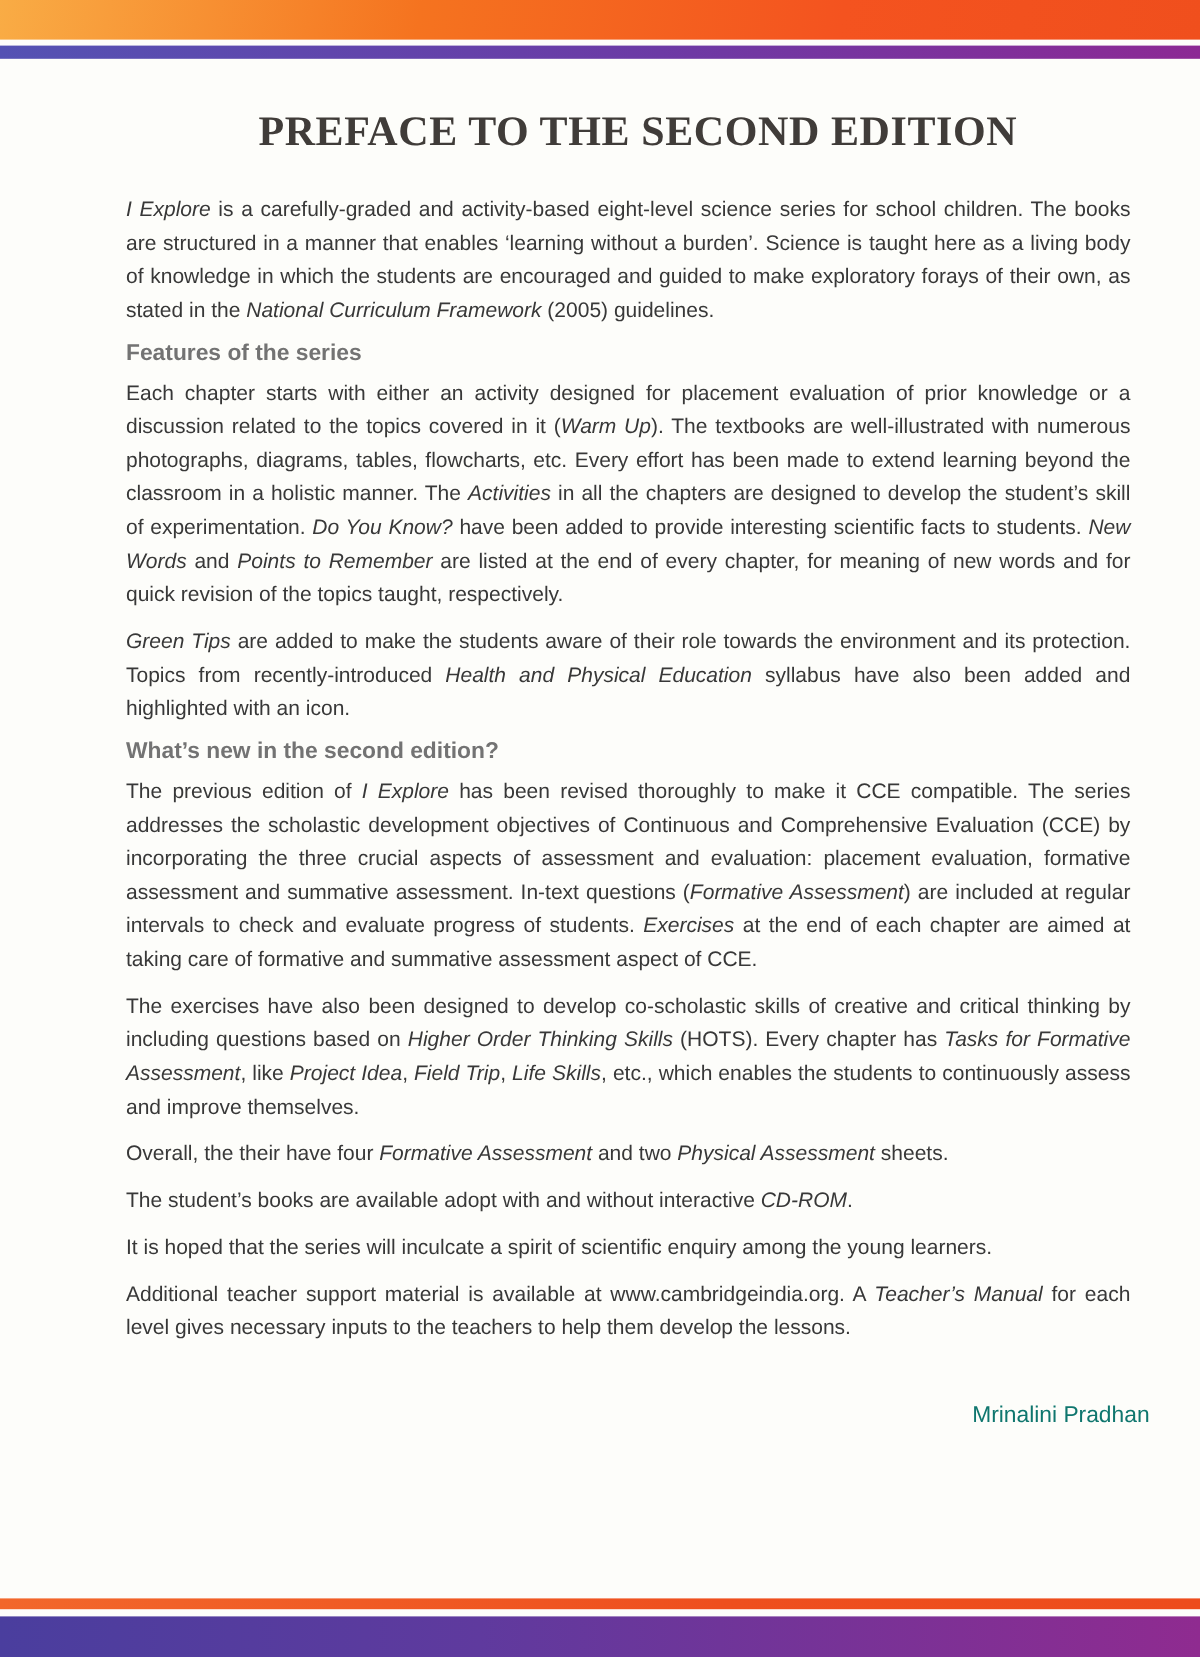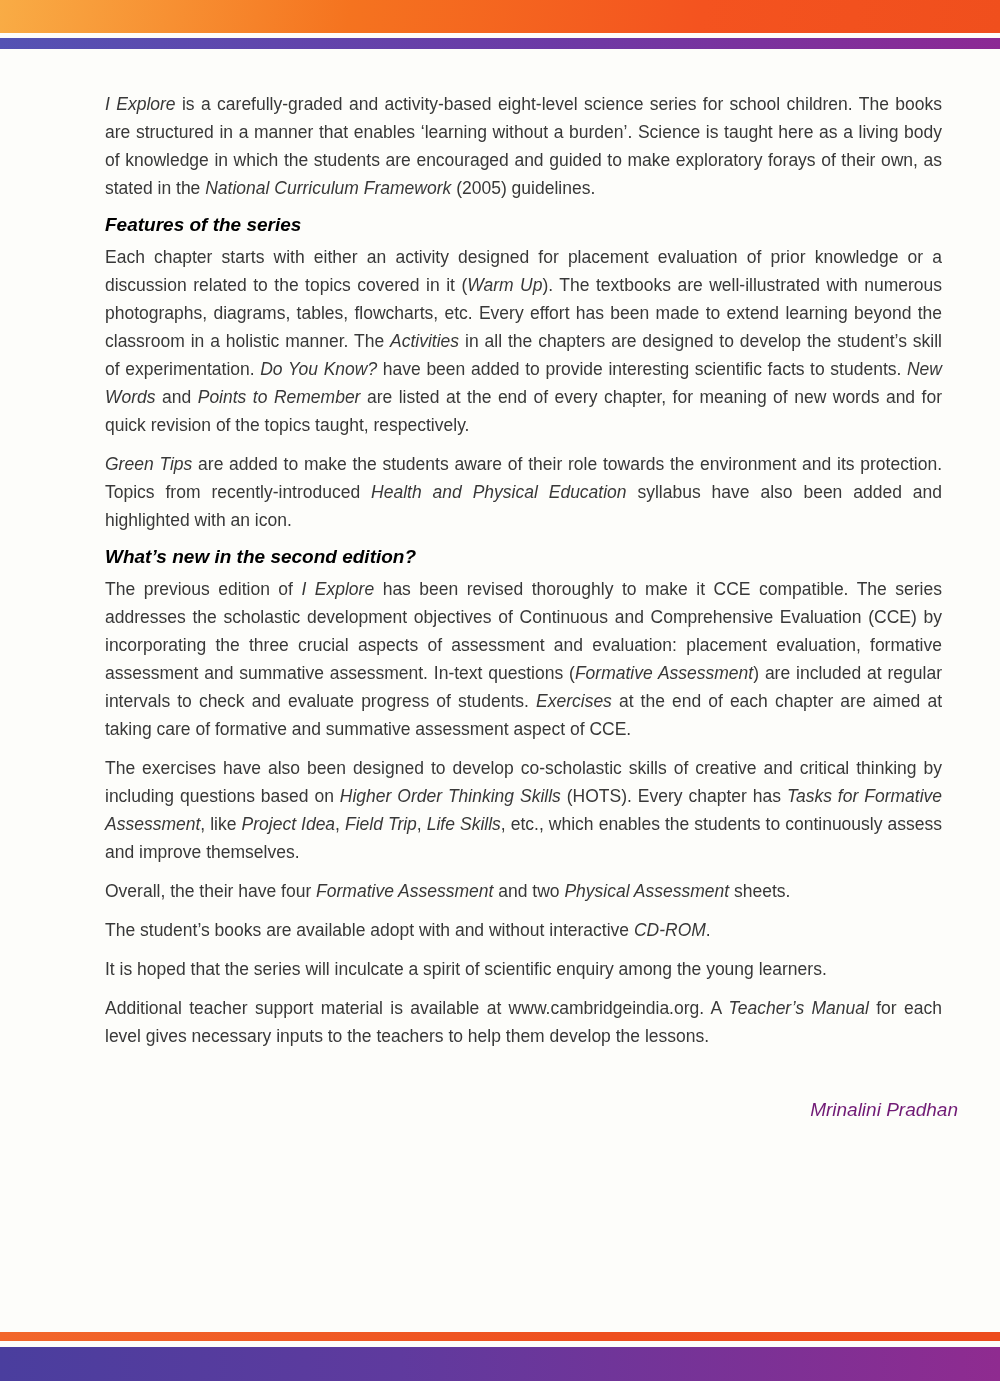--- a/index.html
+++ b/index.html
@@ -46,42 +46,41 @@
     margin: 0 0 30px 0;
   }
   .paragraph {
     margin: 0 16px 11px 0;
     text-align: justify;
   }
   .heading {
     font-size: 19px;
     font-weight: bold;
     line-height: 24px;
-    color: #000000;
+    color: #737373;
     margin: 7px 0 6px 0;
-    font-style: italic;
   }
   .it { font-style: italic; }
   .bd { font-weight: normal; }
   .signature {
     text-align: right;
-    font-style: italic;
     font-size: 19px;
-    color: #701a75;
+    color: #0f766e;
     margin-top: 46px;
   }
 </style>
 </head>
 <body>
 
 <div class="page">
   <div class="band top-orange"></div>
   <div class="band top-purple"></div>
 
   <div class="content">
+    <h1 class="title">PREFACE TO THE SECOND EDITION</h1>
     <div class="body">
         <p class="paragraph"><span class="it">I Explore</span><span> is a carefully-graded and activity-based eight-level science series for school children. The books are structured in a manner that enables ‘learning without a burden’. Science is taught here as a living body of knowledge in which the students are encouraged and guided to make exploratory forays of their own, as stated in the </span><span class="it">National Curriculum Framework</span><span> (2005) guidelines.</span></p>
         <h2 class="heading"><span>Features of the series</span></h2>
         <p class="paragraph"><span>Each chapter starts with either an activity designed for placement evaluation of prior knowledge or a discussion related to the topics covered in it (</span><span class="it">Warm Up</span><span>). The textbooks are well-illustrated with numerous photographs, diagrams, tables, flowcharts, etc. Every effort has been made to extend learning beyond the classroom in a holistic manner. The </span><span class="it">Activities</span><span> in all the chapters are designed to develop the student’s skill of experimentation. </span><span class="it">Do You Know?</span><span> have been added to provide interesting scientific facts to students. </span><span class="it">New Words</span><span> and </span><span class="it">Points to Remember</span><span> are listed at the end of every chapter, for meaning of new words and for quick revision of the topics taught, respectively.</span></p>
         <p class="paragraph"><span class="it">Green Tips</span><span> are added to make the students aware of their role towards the environment and its protection. Topics from recently-introduced </span><span class="it">Health and Physical Education</span><span> syllabus have also been added and highlighted with an icon.</span></p>
         <h2 class="heading"><span>What’s new in the second edition?</span></h2>
         <p class="paragraph"><span>The previous edition of </span><span class="it">I Explore</span><span> has been revised thoroughly to make it CCE compatible. The series addresses the scholastic development objectives of </span><span class="bd">Continuous and Comprehensive Evaluation (CCE)</span><span> by incorporating the three crucial aspects of assessment and evaluation: placement evaluation, formative assessment and summative assessment. In-text questions (</span><span class="it">Formative Assessment</span><span>) are included at regular intervals to check and evaluate progress of students. </span><span class="it">Exercises</span><span> at the end of each chapter are aimed at taking care of formative and summative assessment aspect of CCE.</span></p>
         <p class="paragraph"><span>The exercises have also been designed to develop co-scholastic skills of creative and critical thinking by including questions based on </span><span class="it">Higher Order Thinking Skills</span><span> (HOTS). Every chapter has </span><span class="it">Tasks for Formative Assessment</span><span>, like </span><span class="it">Project Idea</span><span>, </span><span class="it">Field Trip</span><span>, </span><span class="it">Life Skills</span><span>, etc., which enables the students to continuously assess and improve themselves.</span></p>
         <p class="paragraph"><span>Overall, the their have four </span><span class="it">Formative Assessment</span><span> and two </span><span class="it">Physical Assessment</span><span> sheets.</span></p>
         <p class="paragraph"><span>The student’s books are available adopt with and without interactive </span><span class="it">CD-ROM</span><span>.</span></p>

